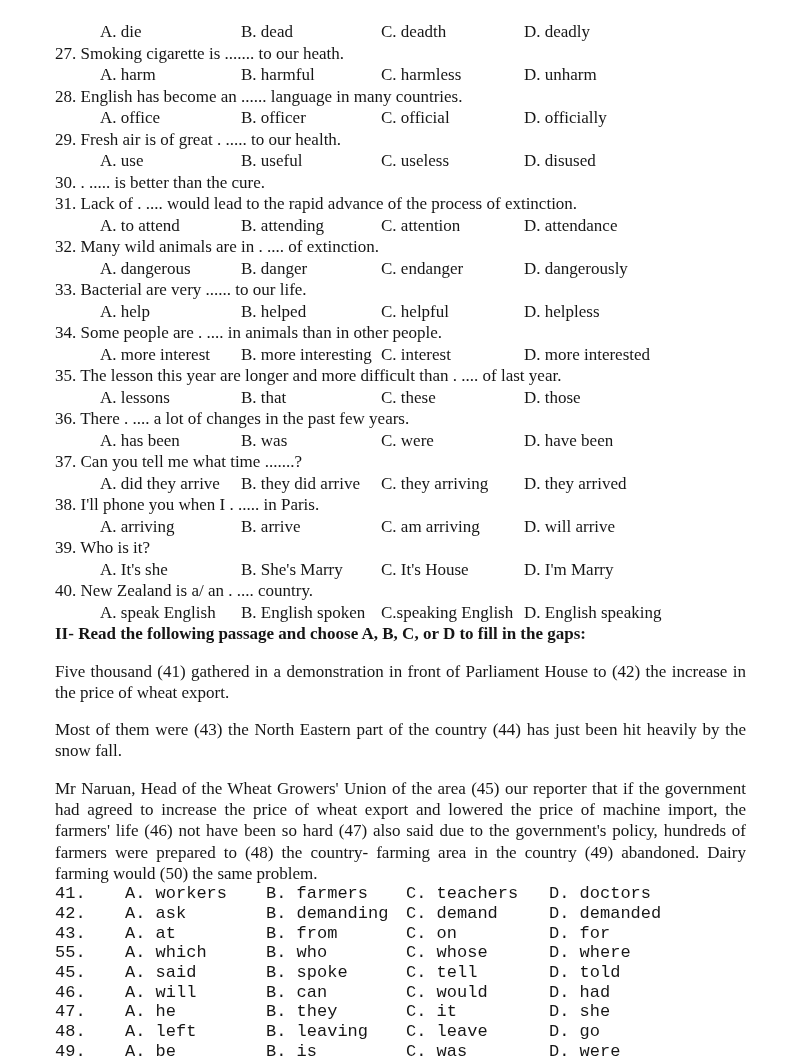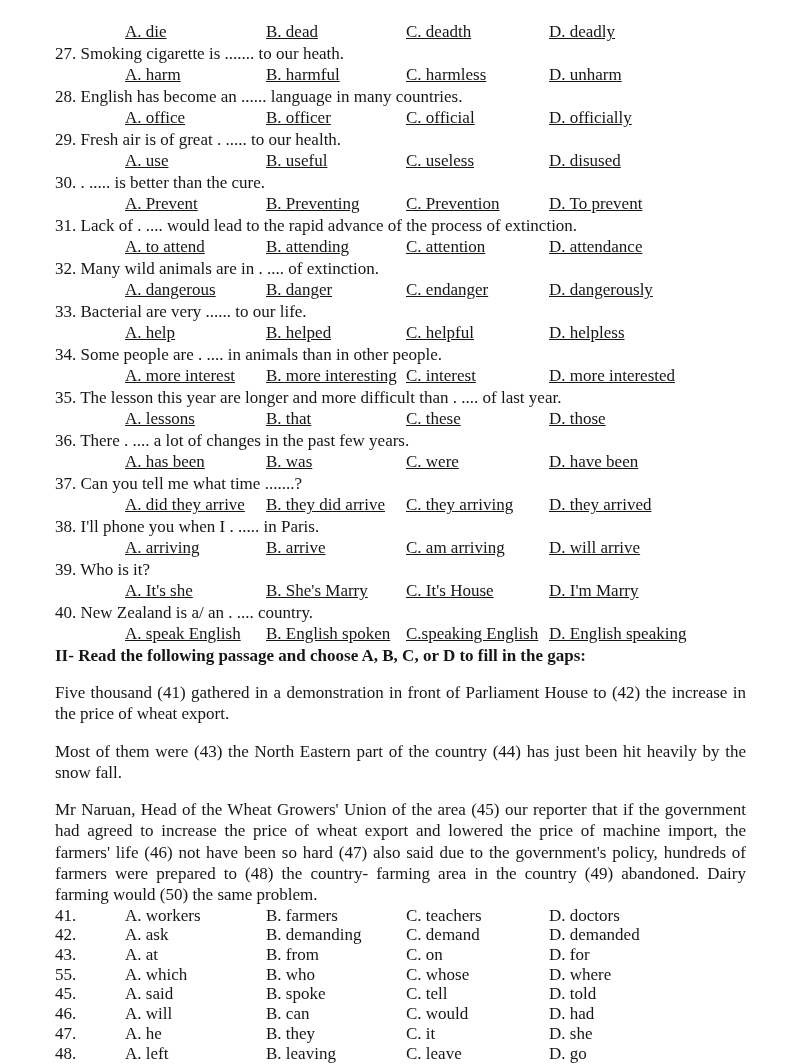--- a/index.html
+++ b/index.html
@@ -11,34 +11,34 @@
     font-size: 17px;
     overflow: hidden;
   }
   .page { padding: 21px 54px 0 55px; }
 
   .q-line { line-height: 21.5px; white-space: nowrap; }
 
   .opt-row {
     display: grid;
     grid-template-columns: 141px 140px 143px auto;
-    margin-left: 70px;
+    margin-left: 45px;
     line-height: 21.5px;
-    text-decoration: underline;
   }
   .opt { white-space: nowrap; }
 
   .sec2-heading { font-weight: bold; line-height: 21.5px; }
 
   .para { text-align: justify; line-height: 21.3px; margin-top: 16px; }
 
   .item-row {
     display: grid;
     grid-template-columns: 70px 141px 140px 143px auto;
     line-height: 19.7px;
+    font-family: Liberation Mono, monospace;
   }
   .item-row.gap-before { }
   .item-row .num { white-space: nowrap; }
 </style>
 </head>
 <body style="background: rgb(255, 255, 255); color: rgb(22, 22, 22);">
 
 <div class="page">
   <div class="opt-row" id="intro-row">
       <span class="opt">A. die</span>
@@ -62,26 +62,20 @@
         <span class="opt">D. officially</span>
       </div>
       <div class="q-line">29. Fresh air is of great . ..... to our health.</div>
       <div class="opt-row">
         <span class="opt">A. use</span>
         <span class="opt">B. useful</span>
         <span class="opt">C. useless</span>
         <span class="opt">D. disused</span>
       </div>
       <div class="q-line">30. . ..... is better than the cure.</div>
-      <div class="opt-row">
-        <span class="opt">A. Prevent</span>
-        <span class="opt">B. Preventing</span>
-        <span class="opt">C. Prevention</span>
-        <span class="opt">D. To prevent</span>
-      </div>
       <div class="q-line">31. Lack of . .... would lead to the rapid advance of the process of extinction.</div>
       <div class="opt-row">
         <span class="opt">A. to attend</span>
         <span class="opt">B. attending</span>
         <span class="opt">C. attention</span>
         <span class="opt">D. attendance</span>
       </div>
       <div class="q-line">32. Many wild animals are in . .... of extinction.</div>
       <div class="opt-row">
         <span class="opt">A. dangerous</span>

